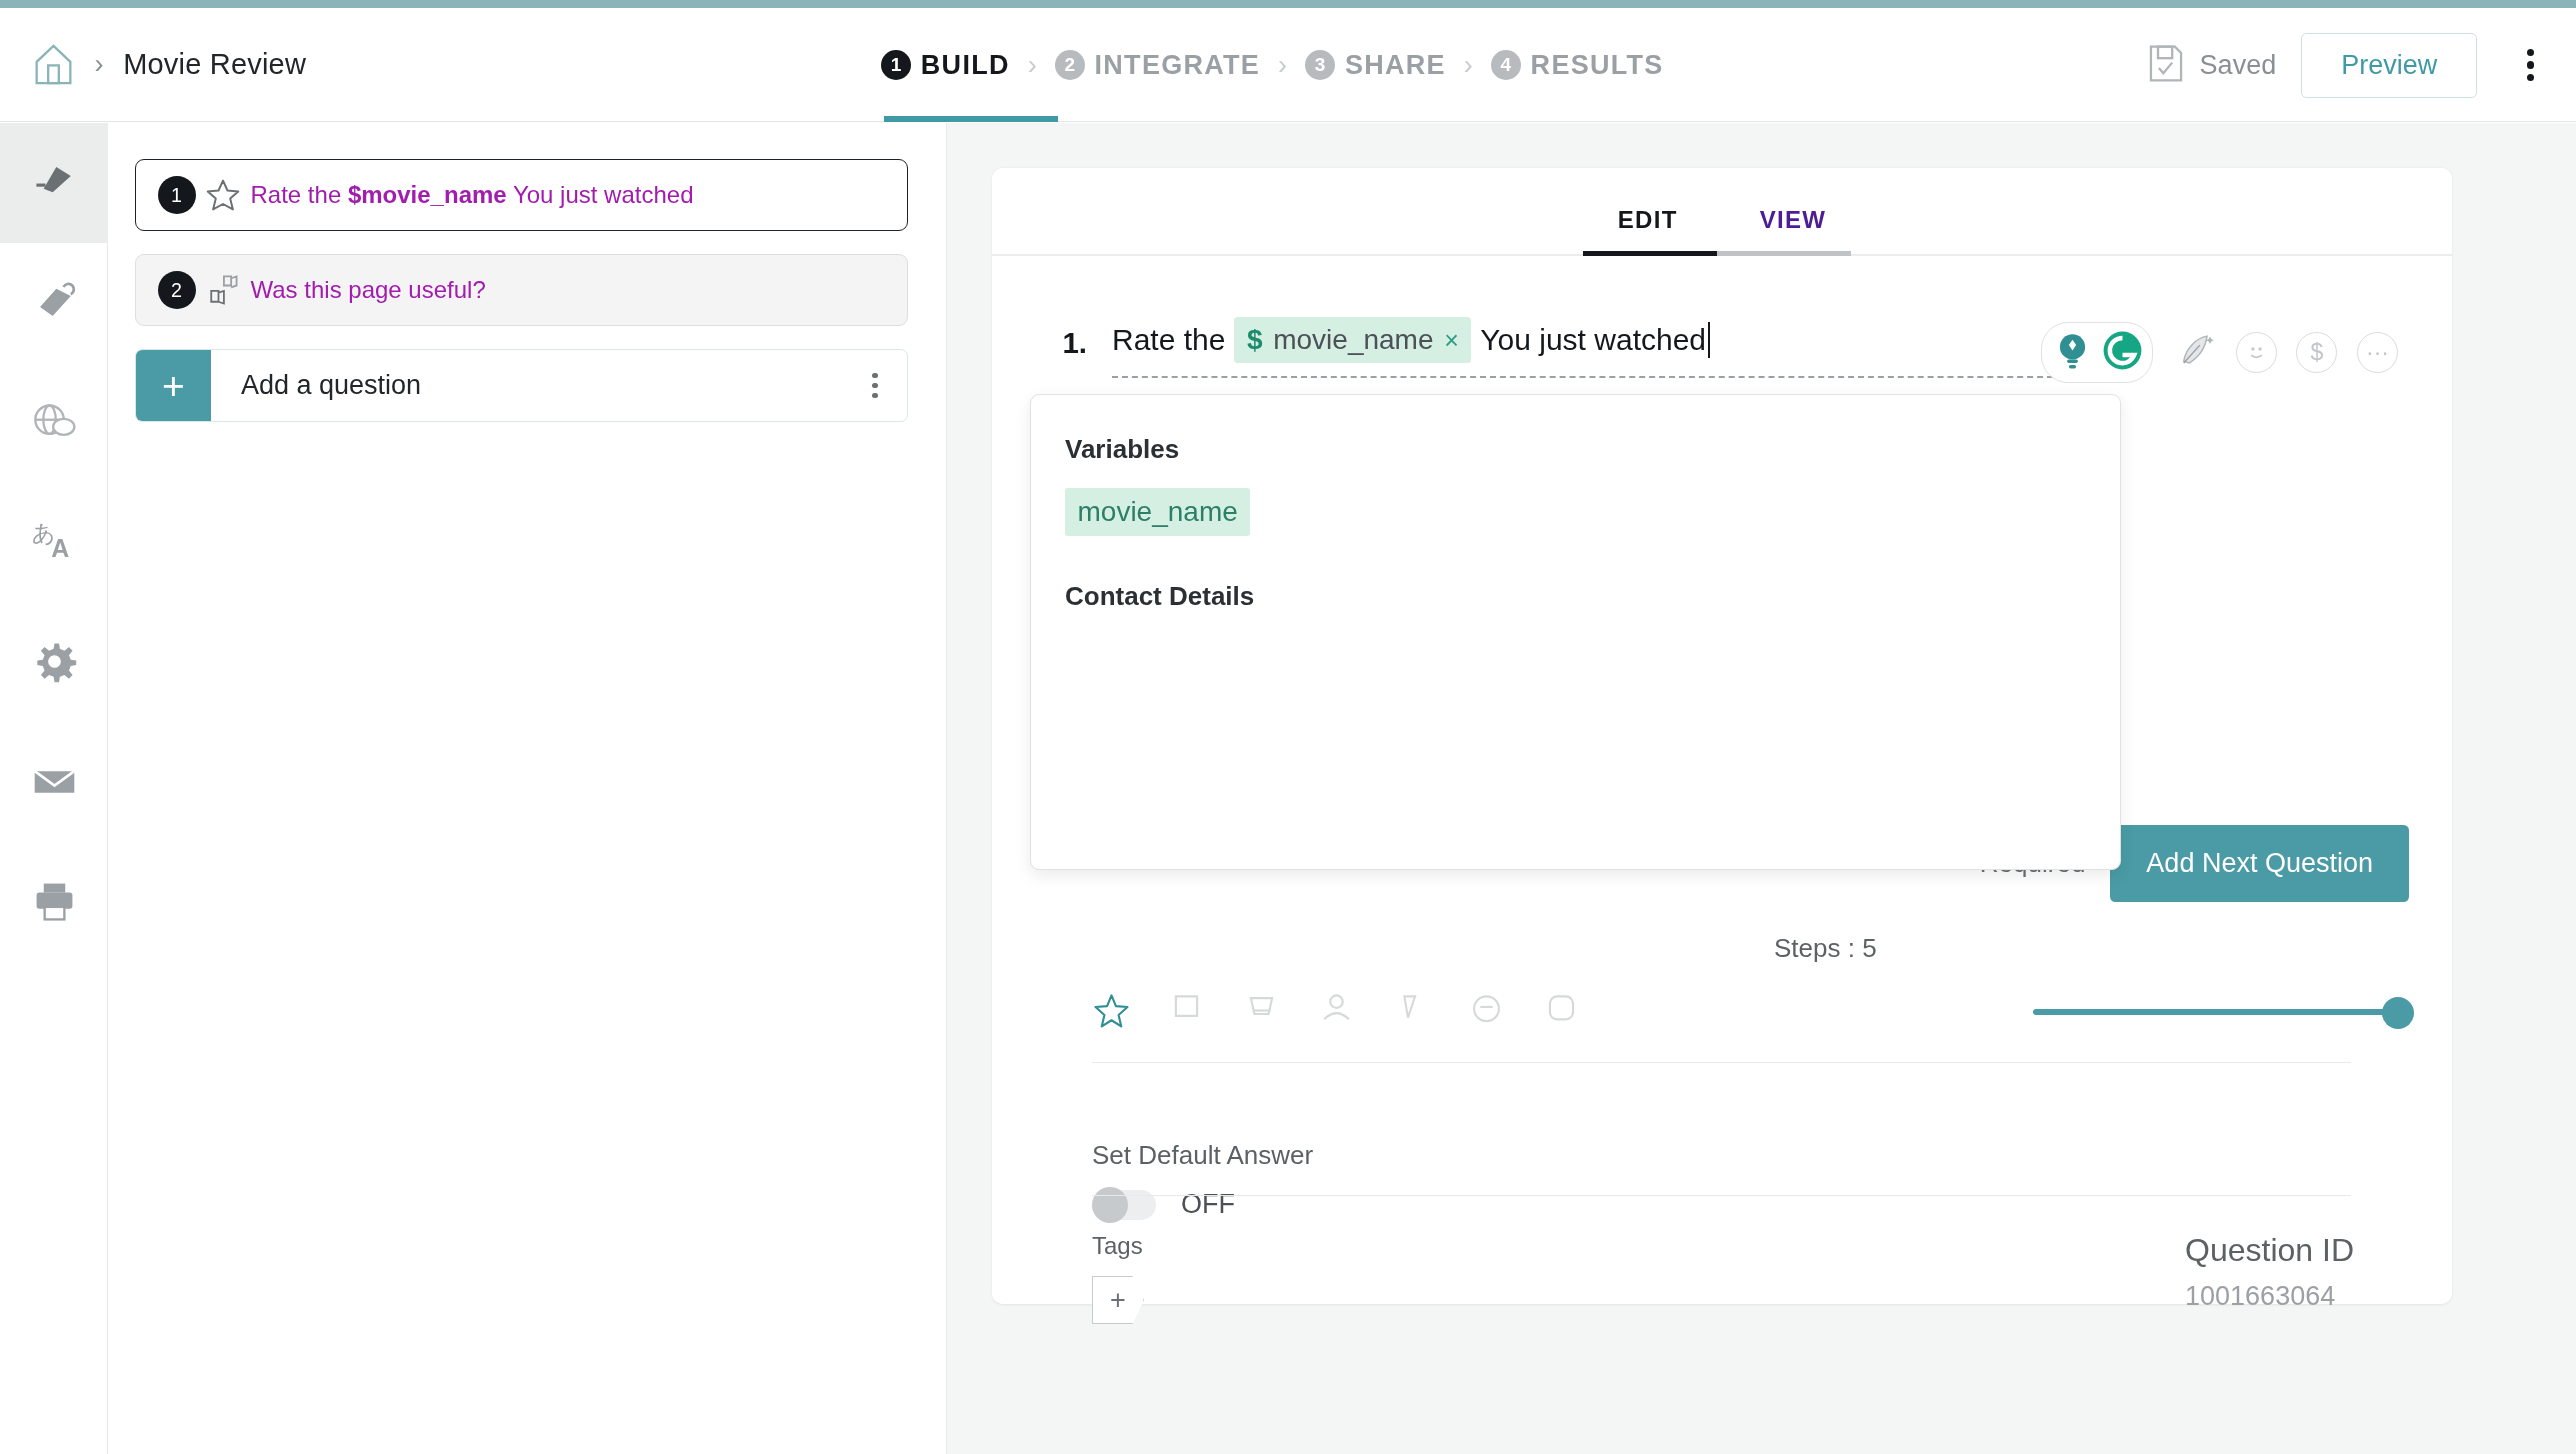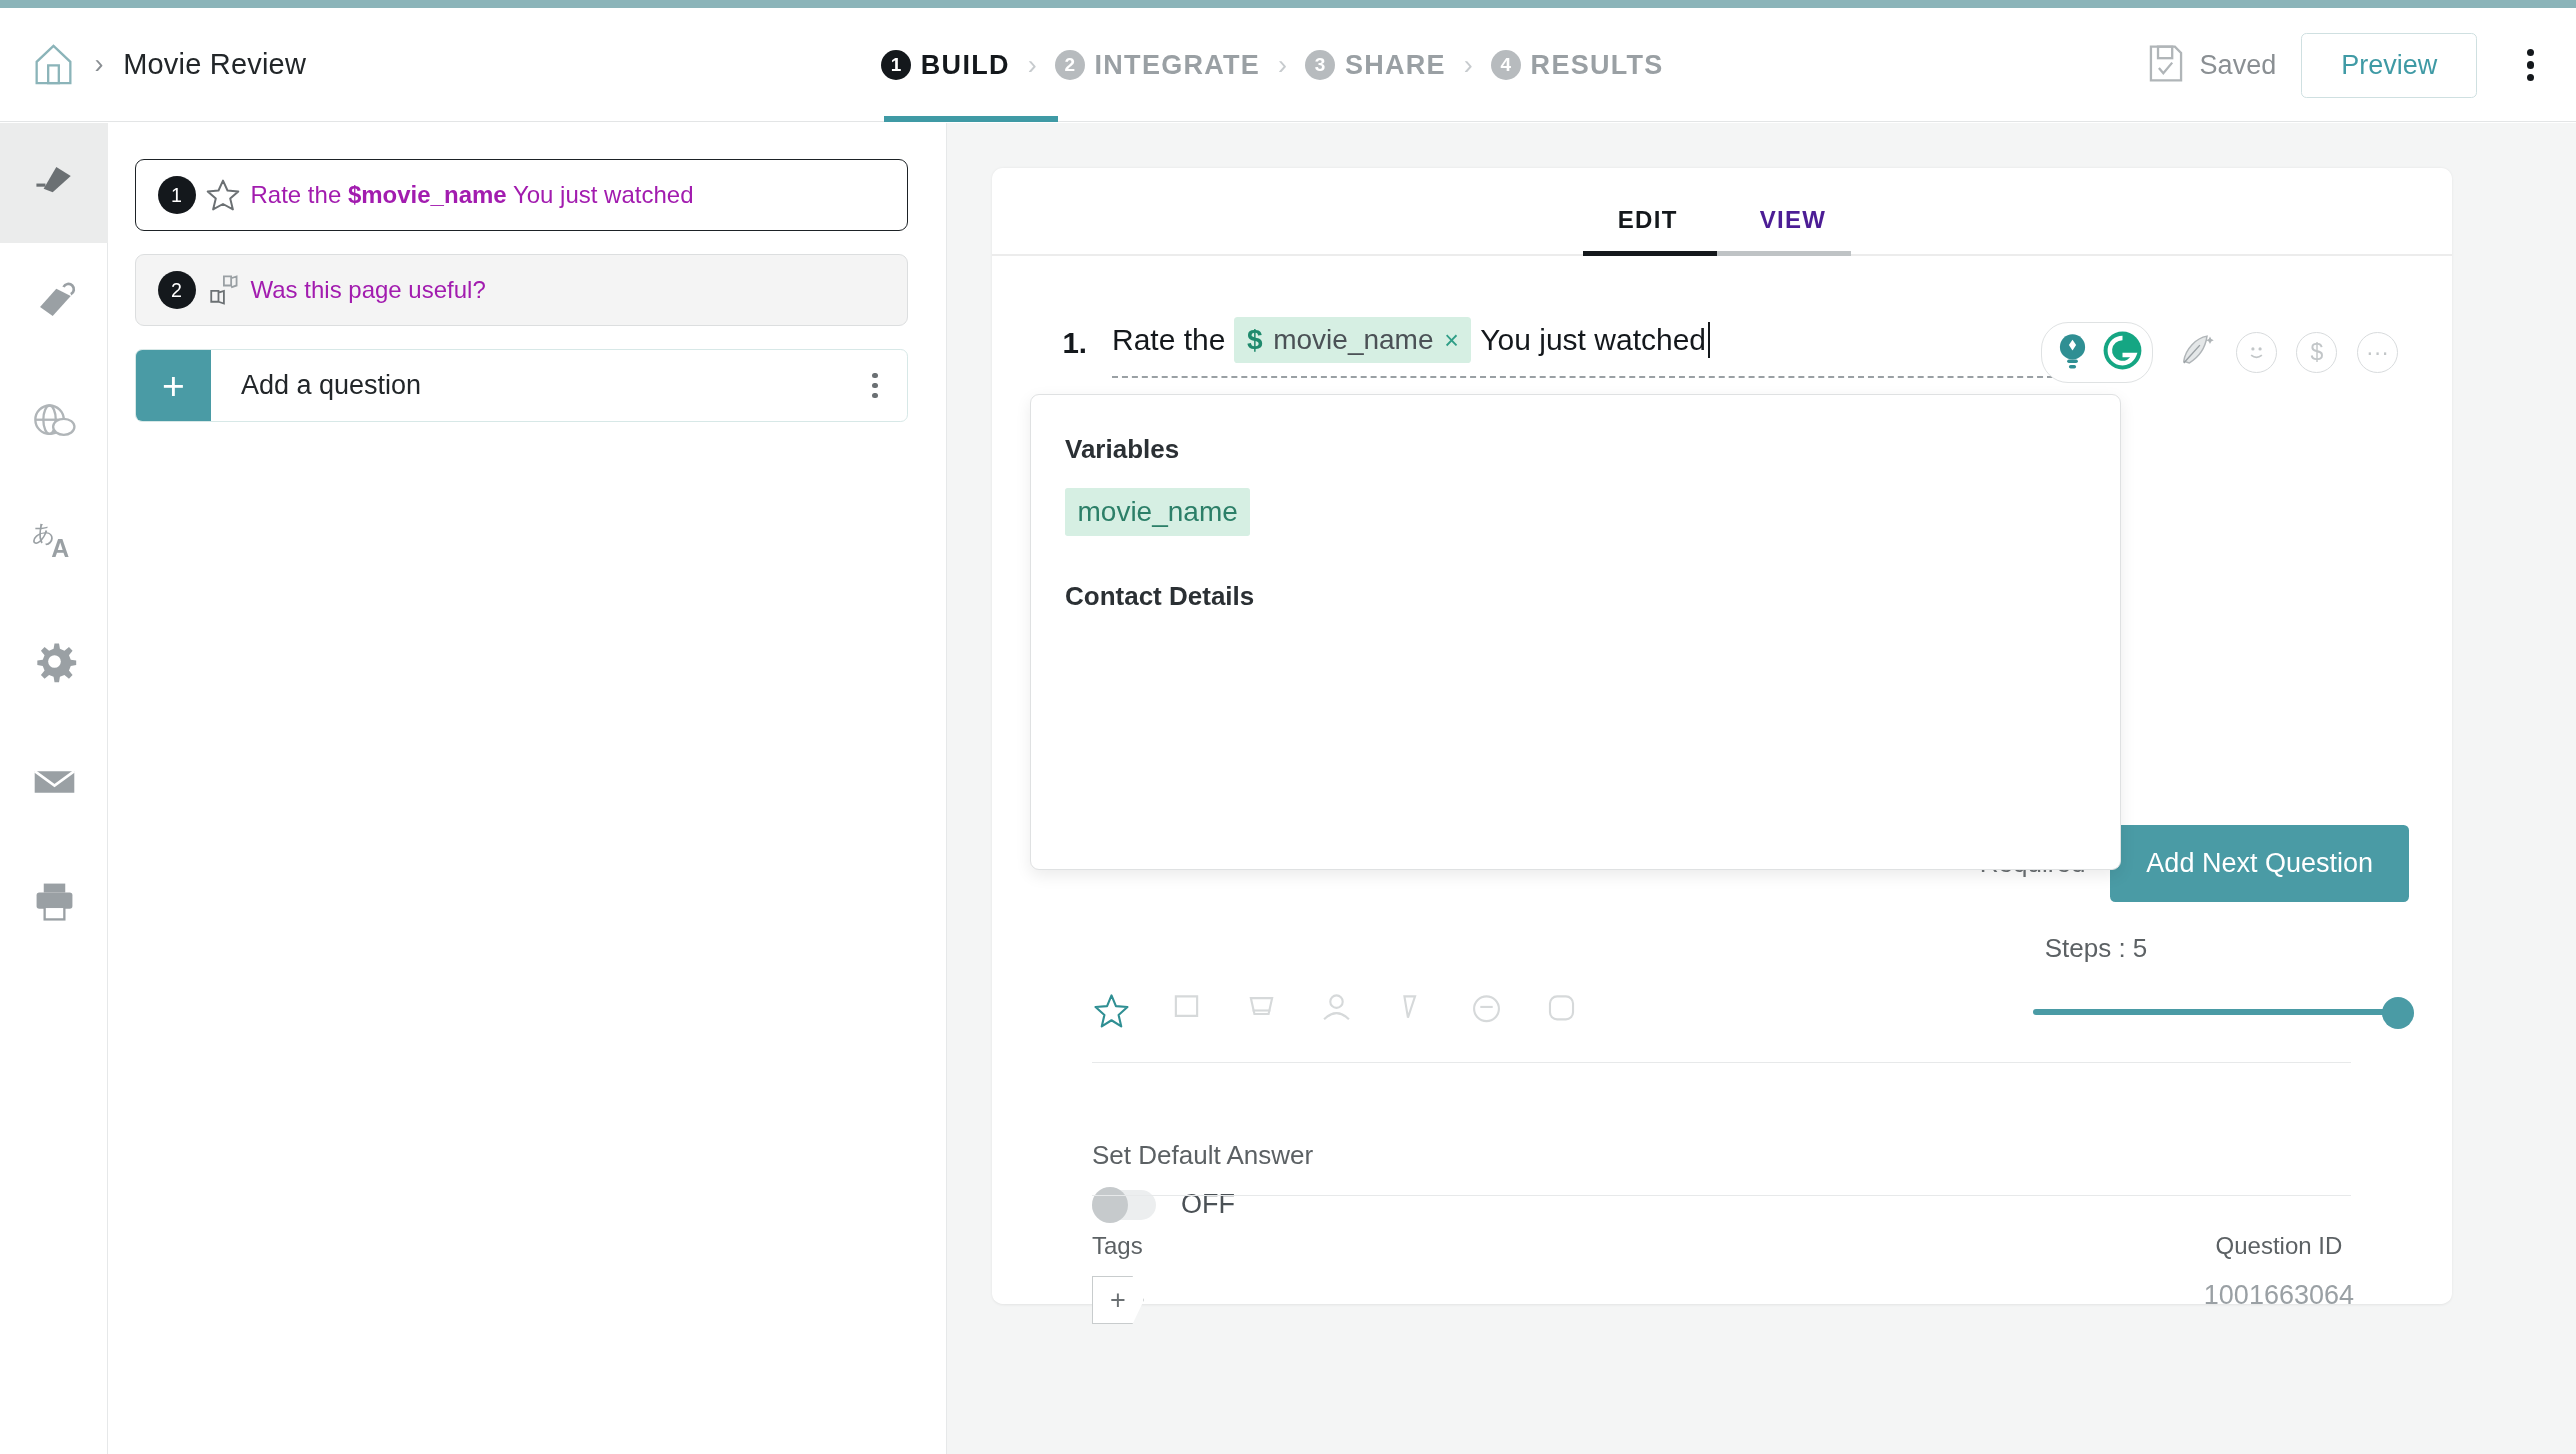--- a/index.html
+++ b/index.html
@@ -138,21 +138,21 @@
     display: flex; align-items: center; justify-content: center; color: #c2c6c8; font-size: 23px;
   }
 
   
   .required-row { position: absolute; right: 43px; top: 657px; display: flex; align-items: center; }
   .required-label { font-size: 26px; color: #6b7073; margin-right: 25px; }
   .add-next-btn {
     background: #4a9ba5; color: #fff; font-size: 27px; font-weight: 400;
     border: none; border-radius: 5.4px; padding: 23px 36px; font-family: inherit; cursor: pointer;
   }
-  .steps-row { position: absolute; right: 43px; top: 765px; text-align: center; width: 626px; }
+  .steps-row { position: absolute; right: 52px; top: 765px; text-align: left; width: 626px; }
   .steps-label { font-size: 26px; color: #5c6164; }
   .slider { position: absolute; right: 43px; top: 818px; width: 376px; height: 54px; }
   .slider-track { position: absolute; top: 23px; left: 0; width: 100%; height: 6.3px; background: #4a9ba5; border-radius: 3.6px; }
   .slider-knob { position: absolute; top: 10.7px; right: -5.4px; width: 32px; height: 32px; border-radius: 50%; background: #4a9ba5; }
 
   
   .shape-row { position: absolute; left: 100px; top: 823px; display: flex; gap: 36px; }
   .shape-row .sh { width: 39px; height: 39px; display:flex; align-items:center; justify-content:center; }
 
   .sep-rule { position: absolute; left: 100px; width: 1259px; height: 0.9px; background: #e7e9ea; }
@@ -168,21 +168,21 @@
 
   .tags-sec { position: absolute; left: 100px; top: 1064px; }
   .tags-label { font-size: 24px; color: #5c6164; margin-bottom: 16px; }
   .tag-add {
     width: 52px; height: 48px; border: 0.9px solid #c8cccd; display: flex; align-items: center; justify-content: center;
     color: #6b7073; font-size: 27px;
     clip-path: polygon(0 0, 78% 0, 100% 50%, 78% 100%, 0 100%);
     background: #fff;
   }
   .qid-sec { position: absolute; right: 98px; top: 1064px; text-align: left; }
-  .qid-label { font-size: 24px; color: #5c6164; margin-bottom: 20px; text-align: center; }
+  .qid-label { font-size: 32px; color: #5c6164; margin-bottom: 12px; }
   .qid-value { font-size: 27px; color: #9aa0a4; }
 
   
   .vdrop {
     position: absolute; left: 1030px; top: 394px; width: 1091px; height: 476px;
     background: #ffffff; border: 0.9px solid #dfe1e2; border-radius: 9px;
     box-shadow: 0 5.4px 16px rgba(0,0,0,.08);
     padding: 39px 34px 0 34px; overflow: hidden; z-index: 20;
   }
   .vgroup-title { font-size: 26px; font-weight: 700; color: #2b3034; margin-bottom: 23px; }

